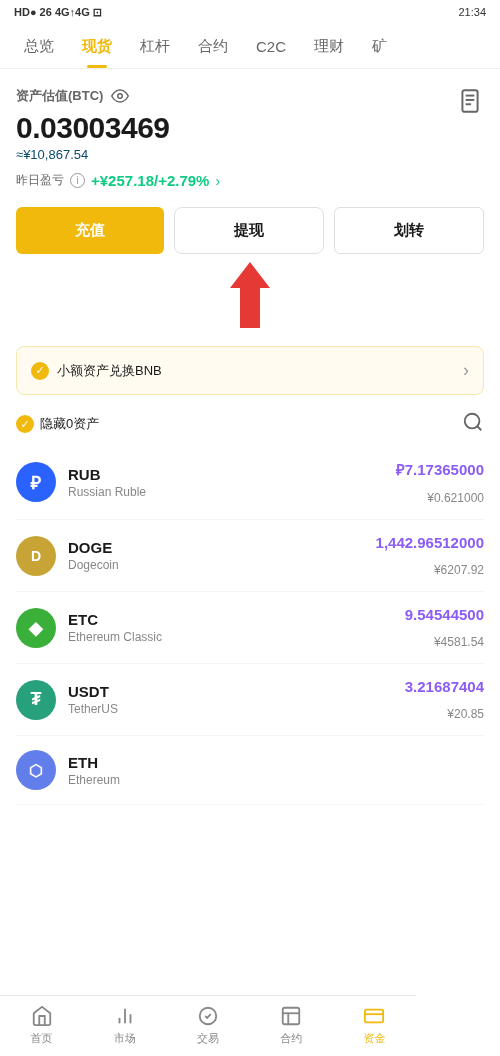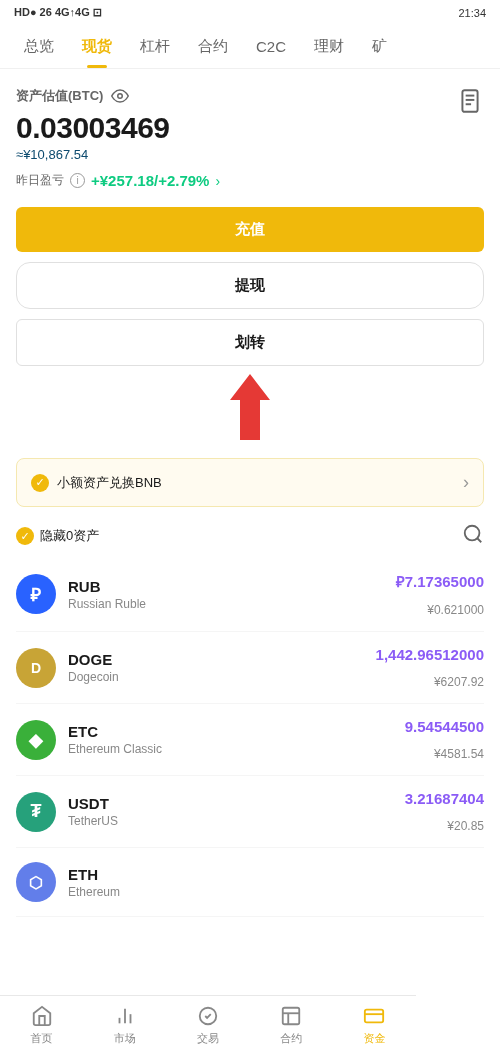--- a/index.html
+++ b/index.html
@@ -10,21 +10,21 @@
       font-family: -apple-system, 'PingFang SC', 'Microsoft YaHei', sans-serif;
       background: #fff;
       color: #1a1a1a;
       overflow-x: hidden;
     }
 
     
     .status-bar {
       display: flex;
       justify-content: space-between;
-      align-items: center;
+      align-items: flex-start;
       padding: 6px 14px;
       background: #fff;
       font-size: 11px;
       color: #333;
     }
     .status-left { display: flex; align-items: center; gap: 4px; font-weight: 600; }
     .status-right { display: flex; align-items: center; gap: 4px; font-size: 11px; }
 
     
     .top-nav {
@@ -121,39 +121,38 @@
     .pnl-arrow {
       color: #0ecb81;
       font-size: 14px;
     }
 
     
     .action-buttons {
       display: flex;
       gap: 10px;
       margin: 18px 0 0;
-      flex-direction: column;
     }
     .btn-recharge {
       flex: 1;
       padding: 13px 0;
       background: #f0b90b;
       border: none;
       border-radius: 6px;
       font-size: 15px;
       font-weight: 600;
       color: #fff;
       cursor: pointer;
     }
     .btn-withdraw {
       flex: 1;
       padding: 13px 0;
       background: #fff;
       border: 1px solid #e0e0e0;
-      border-radius: 14px;
+      border-radius: 8px;
       font-size: 15px;
       font-weight: 600;
       color: #1a1a1a;
       cursor: pointer;
     }
     .btn-transfer {
       flex: 1;
       padding: 13px 0;
       background: #fff;
       border: 1px solid #e0e0e0;

